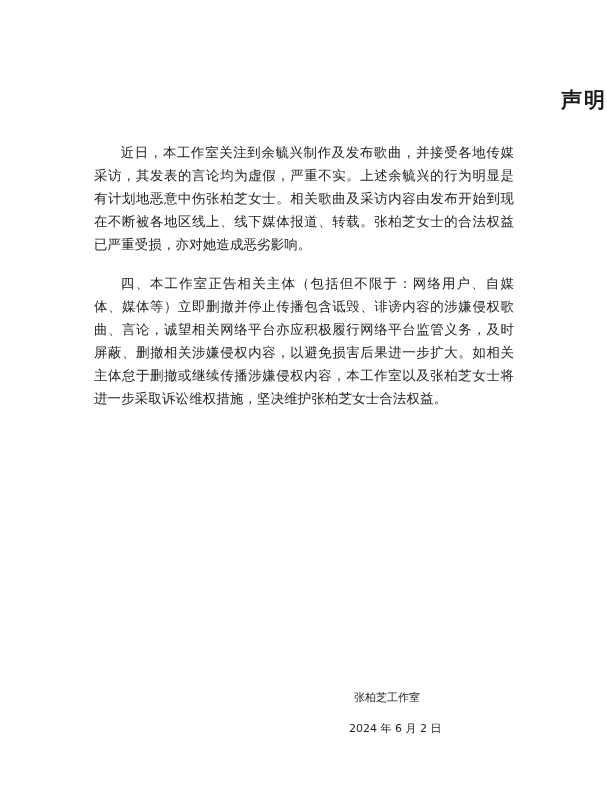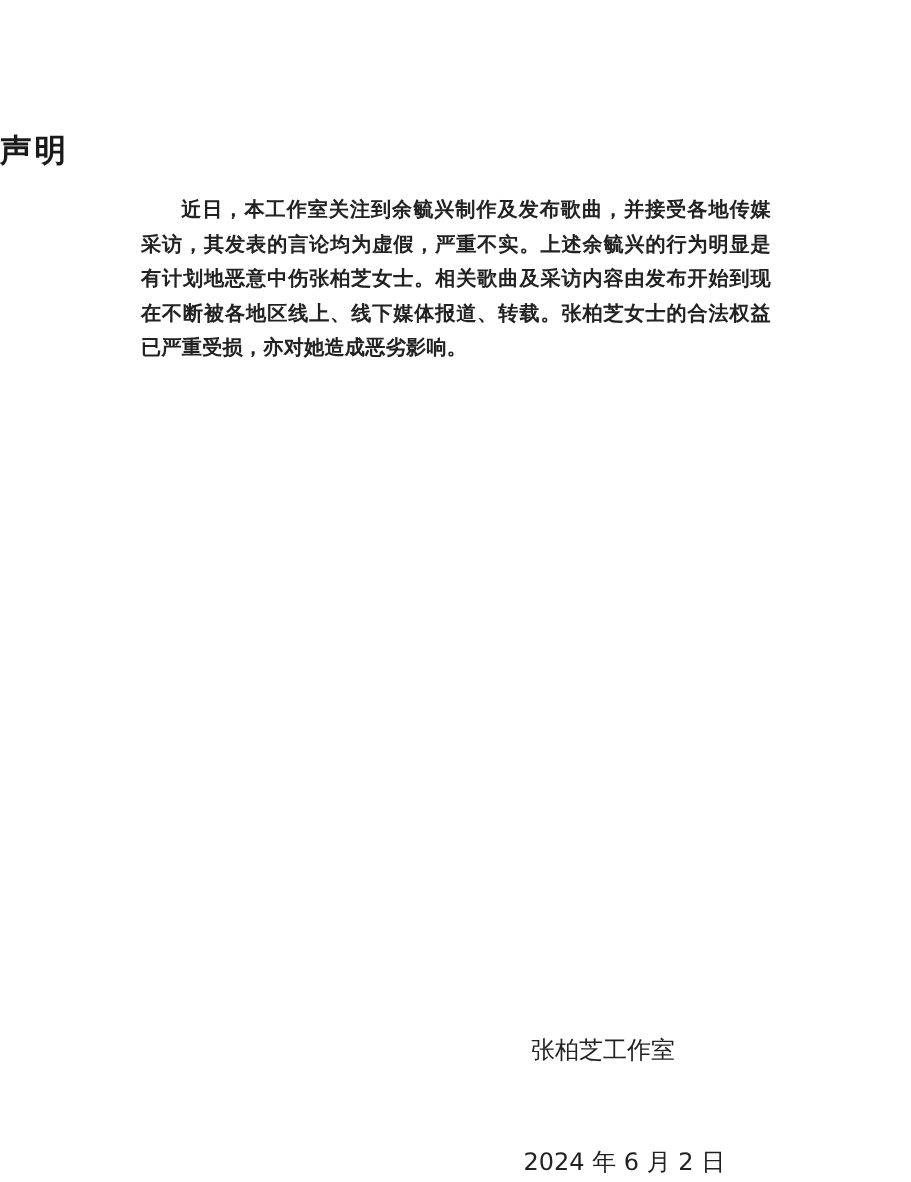--- a/index.html
+++ b/index.html
@@ -3,40 +3,41 @@
 <meta charset="utf-8">
 <style>
   html, body { margin: 0; padding: 0; }
   body {
     width: 607px; height: 788px; background: #ffffff; overflow: hidden;
     font-family: "DejaVu Sans", "Liberation Sans", sans-serif;
     color: #222222;
   }
   .page { position: relative; width: 607px; height: 788px; }
   .title {
-    position: absolute; top: 86px; left: 0; width: 607px; text-align: left;
+    position: absolute; top: 86px; left: 0; width: 607px; text-align: right;
     font-size: 21px; font-weight: bold; letter-spacing: 2px; color: #1a1a1a;
   }
   .body {
     position: absolute; left: 94px; top: 125px; width: 420px;
     font-size: 13.4px; line-height: 23px; text-align: justify;
     text-justify: inter-character; letter-spacing: 0.2px;
   }
-  .para { margin: 4px 0 13px 0; text-indent: 2em; font-weight: bold; }
+  .para { margin: 16px 0 13px 0; text-indent: 2em; }
   .sign {
-    position: absolute; left: 0; width: 607px; font-size: 16px;
+    position: absolute; left: 0; width: 607px; font-size: 11px;
   }
   .sign-org { top: 690px; left: 354px; width: 160px; }
-  .sign-date { top: 721px; left: 349px; width: 160px; margin-top: 44px; }
+  .sign-date { top: 721px; left: 349px; width: 160px; }
 </style>
 </head>
 <body>
 
 <div class="page">
   <div class="title">声明</div>
 
   <div class="body">
     <p class="para">近日，本工作室关注到余毓兴制作及发布歌曲，并接受各地传媒采访，其发表的言论均为虚假，严重不实。上述余毓兴的行为明显是有计划地恶意中伤张柏芝女士。相关歌曲及采访内容由发布开始到现在不断被各地区线上、线下媒体报道、转载。张柏芝女士的合法权益已严重受损，亦对她造成恶劣影响。</p>
+    <p class="para">四、本工作室正告相关主体（包括但不限于：网络用户、自媒体、媒体等）立即删撤并停止传播包含诋毁、诽谤内容的涉嫌侵权歌曲、言论，诚望相关网络平台亦应积极履行网络平台监管义务，及时屏蔽、删撤相关涉嫌侵权内容，以避免损害后果进一步扩大。如相关主体怠于删撤或继续传播涉嫌侵权内容，本工作室以及张柏芝女士将进一步采取诉讼维权措施，坚决维护张柏芝女士合法权益。</p>
   </div>
 
   <div class="sign sign-org">张柏芝工作室</div>
   <div class="sign sign-date">2024 年 6 月 2 日</div>
 </div>
 
 </body></html>

